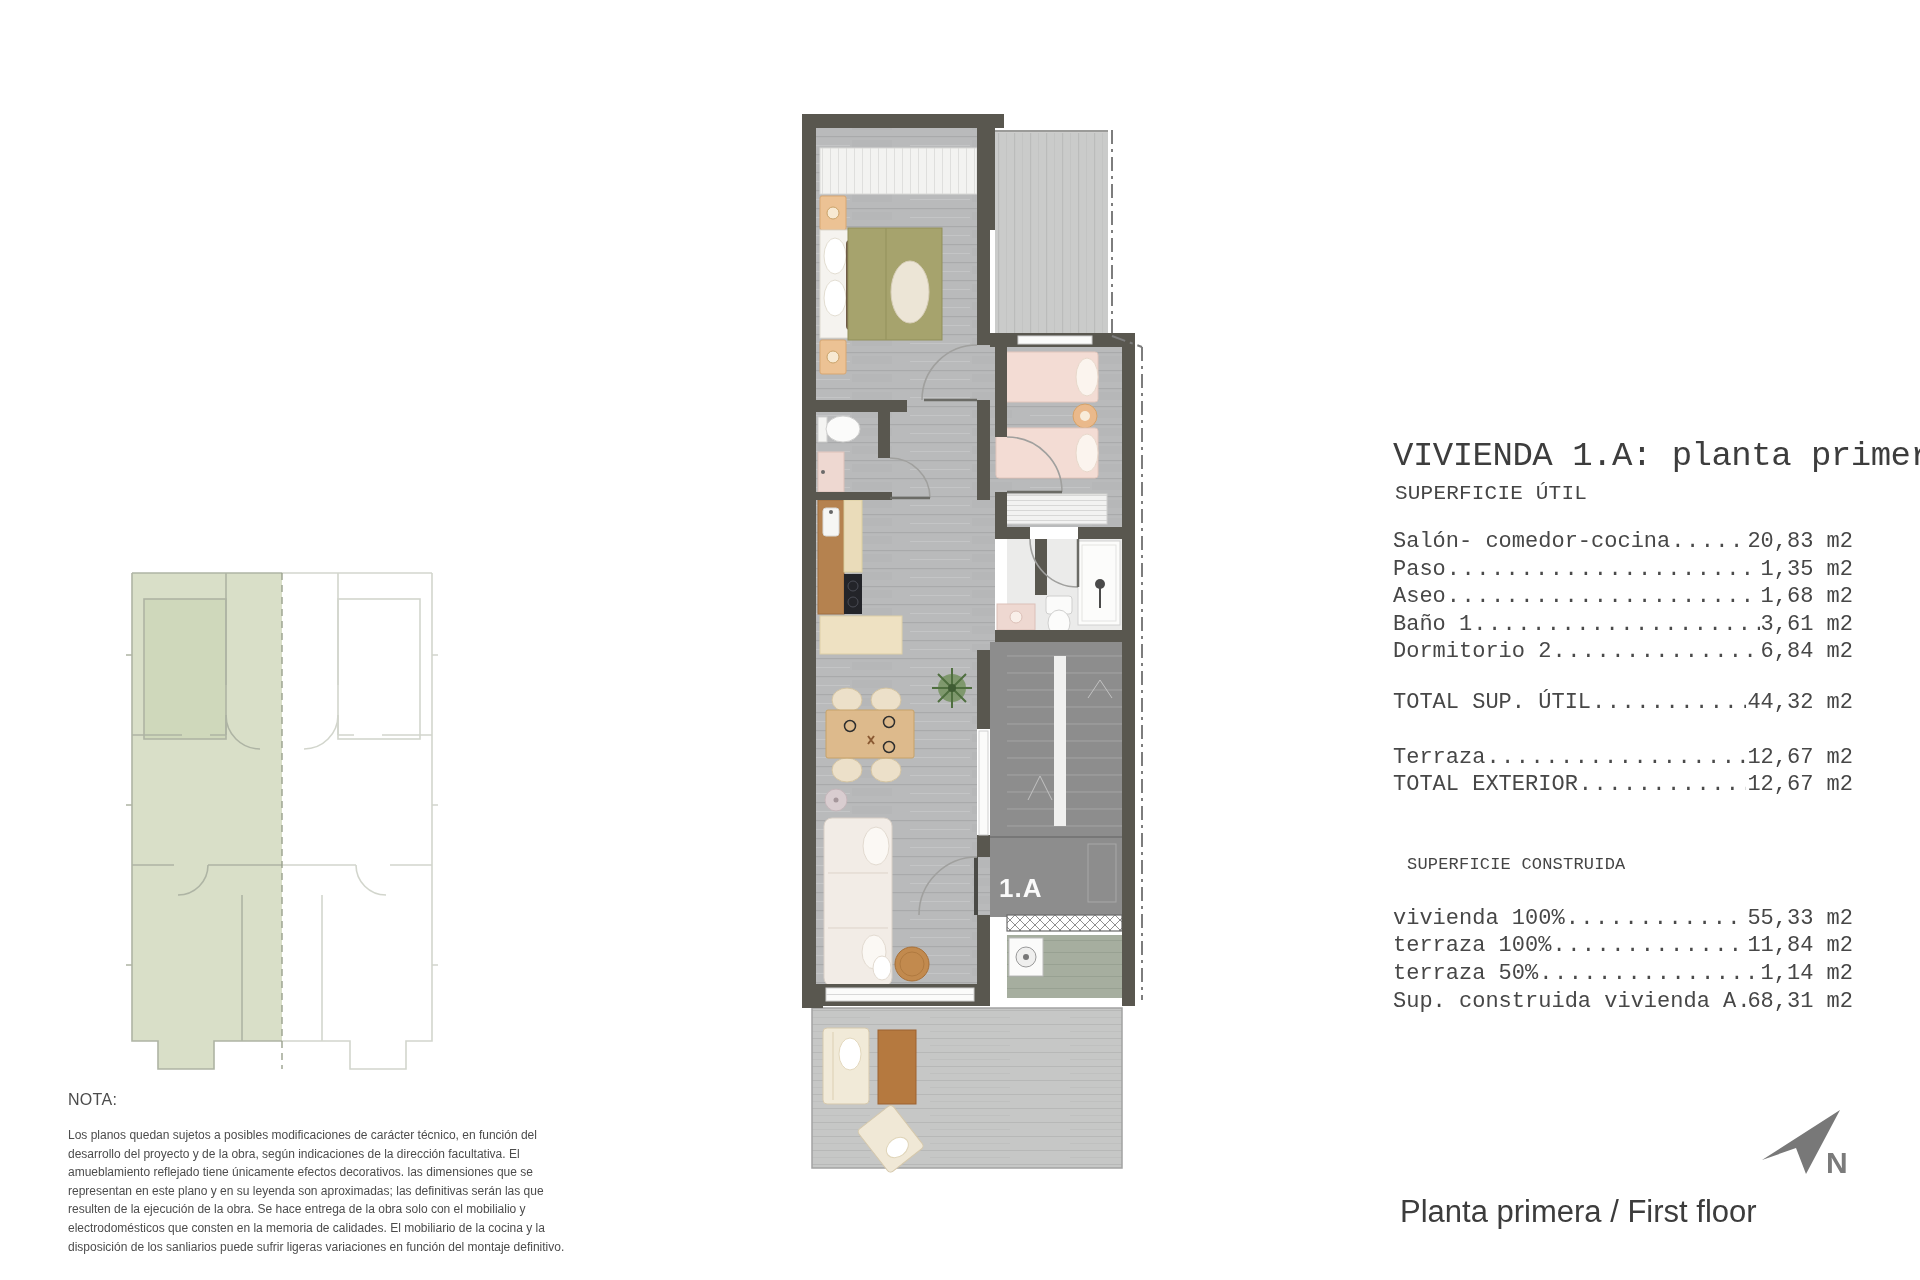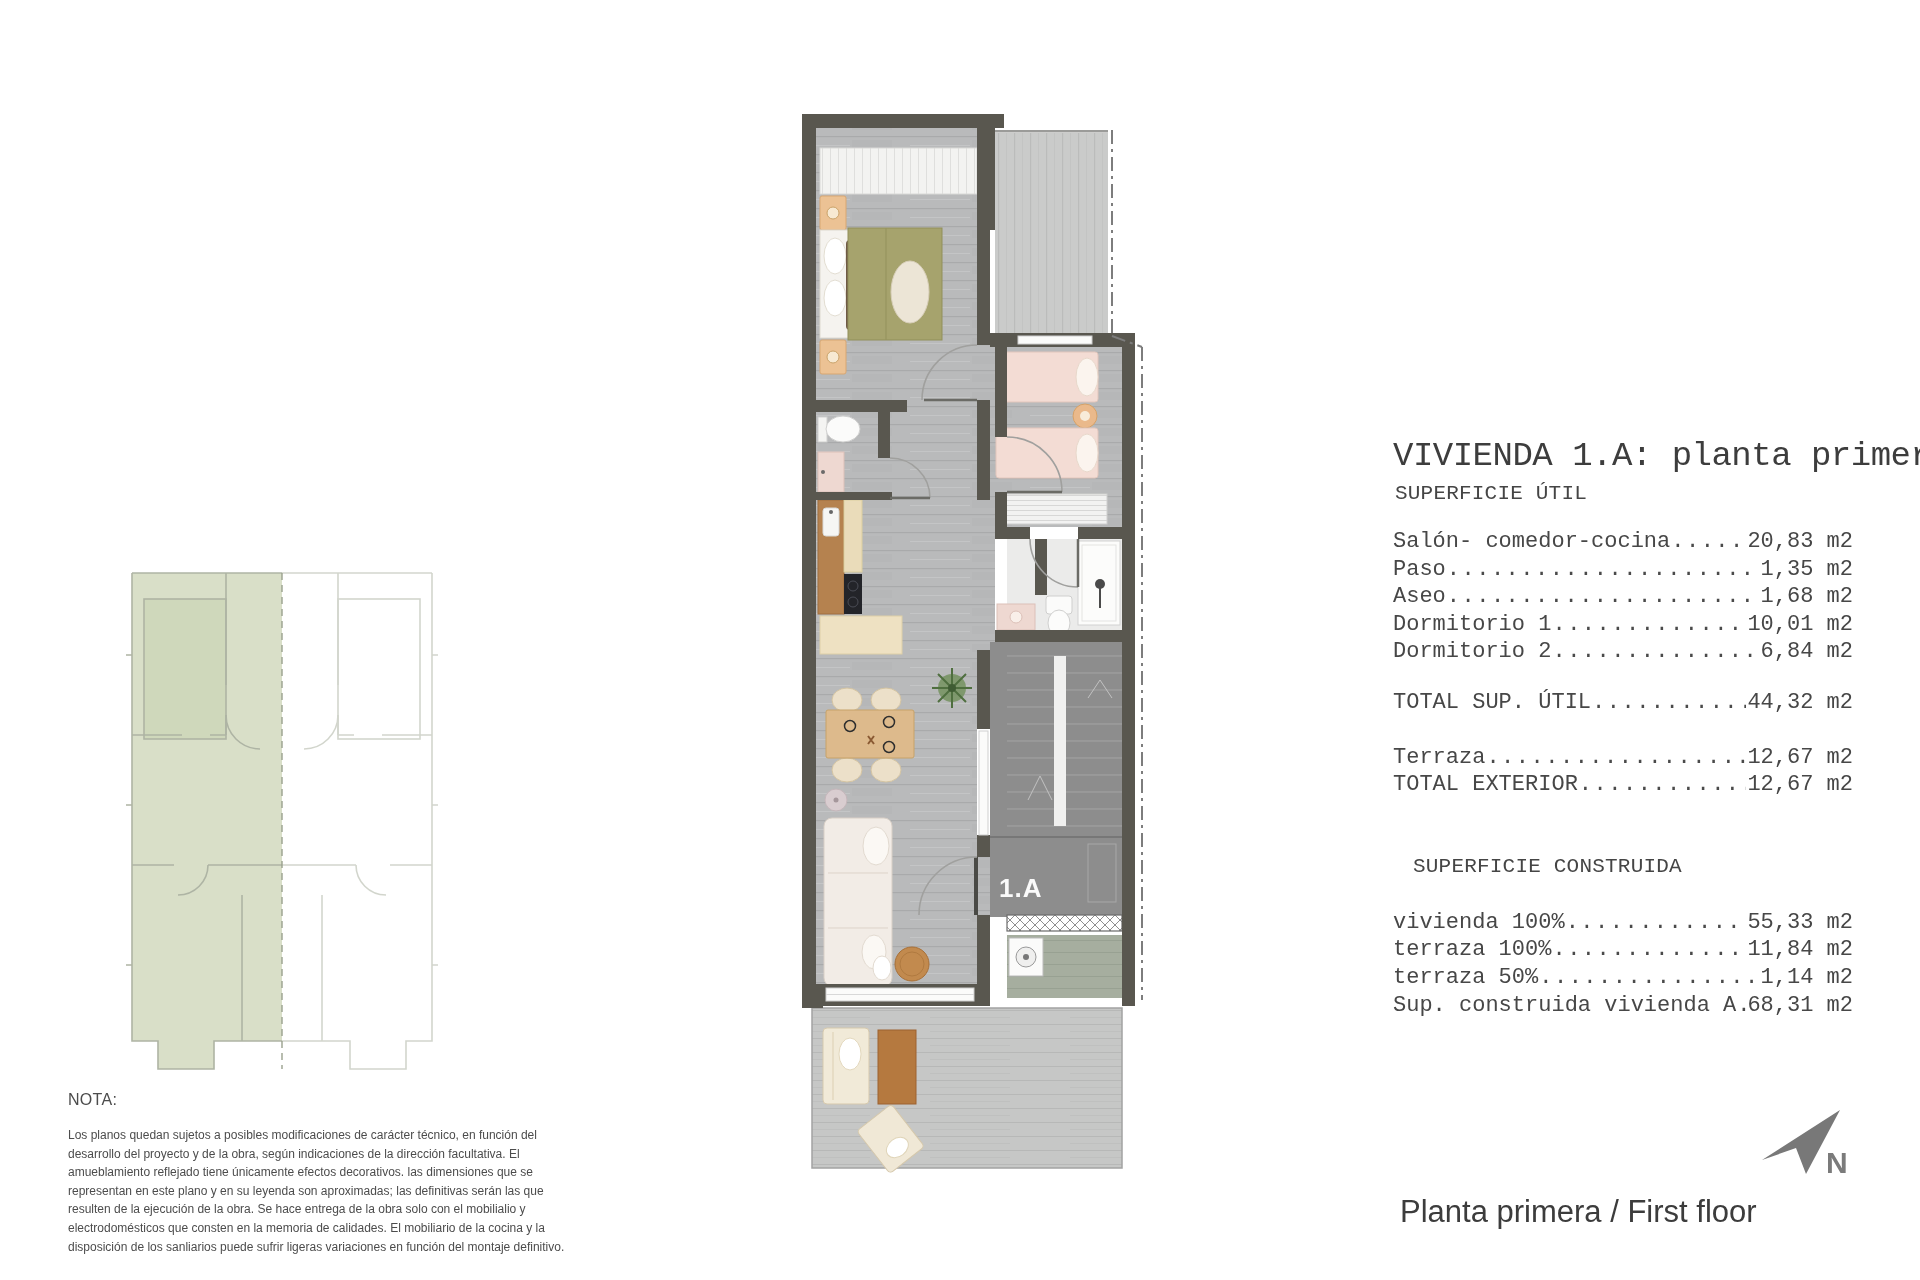--- a/index.html
+++ b/index.html
@@ -13,21 +13,21 @@
             letter-spacing:-0.5px;line-height:1.15;}
   .panel h2{font-size:21px;font-weight:400;color:#454545;margin:6px 0 0 2px;letter-spacing:0.2px;}
   .rows{margin-top:24px;}
   .row{display:flex;align-items:flex-start;height:27.6px;font-size:22px;color:#474747;}
   .row .lbl{white-space:nowrap;}
   .row .dots{flex:1;overflow:hidden;white-space:nowrap;margin:0 1px;letter-spacing:1.5px;color:#4a4a4a;}
   .row .dots::after{content:"........................................................................................................";}
   .row .val{white-space:nowrap;}
   .mt-total{margin-top:23px;}
   .mt-ext{margin-top:27px;}
-  .panel h3{font-size:21px;font-weight:400;color:#454545;margin:55px 0 0 20px;letter-spacing:0.2px;}
+  .panel h3{font-size:17px;font-weight:400;color:#454545;margin:55px 0 0 14px;letter-spacing:0.2px;}
   .mt-cons{margin-top:32px;}
 
   
   .nota{left:68px;top:1091px;width:510px;color:#4c4c4c;}
   .nota h4{font-size:16px;font-weight:400;margin:0 0 17px 0;letter-spacing:0.3px;}
   .nota p{font-size:12px;line-height:1.55;margin:0;}
 
   
   .caption{left:1400px;top:1194px;width:452px;text-align:left;font-size:31px;color:#3c3c3c;
            white-space:nowrap;}
@@ -294,23 +294,23 @@
       <span class="lbl">Paso</span>
         <span class="dots"></span>
         <span class="val">1,35 m2</span>
     </div>
     <div class="row">
       <span class="lbl">Aseo</span>
         <span class="dots"></span>
         <span class="val">1,68 m2</span>
     </div>
     <div class="row">
-      <span class="lbl">Dormitorio 1</span>
-        <span class="dots"></span>
-        <span class="val">10,01 m2</span>
+      <span class="lbl">Baño 1</span>
+        <span class="dots"></span>
+        <span class="val">3,61 m2</span>
     </div>
     <div class="row">
       <span class="lbl">Dormitorio 2</span>
         <span class="dots"></span>
         <span class="val">6,84 m2</span>
     </div>
   </div>
 
   <div class="row mt-total">
     <span class="lbl">TOTAL SUP. ÚTIL</span>

